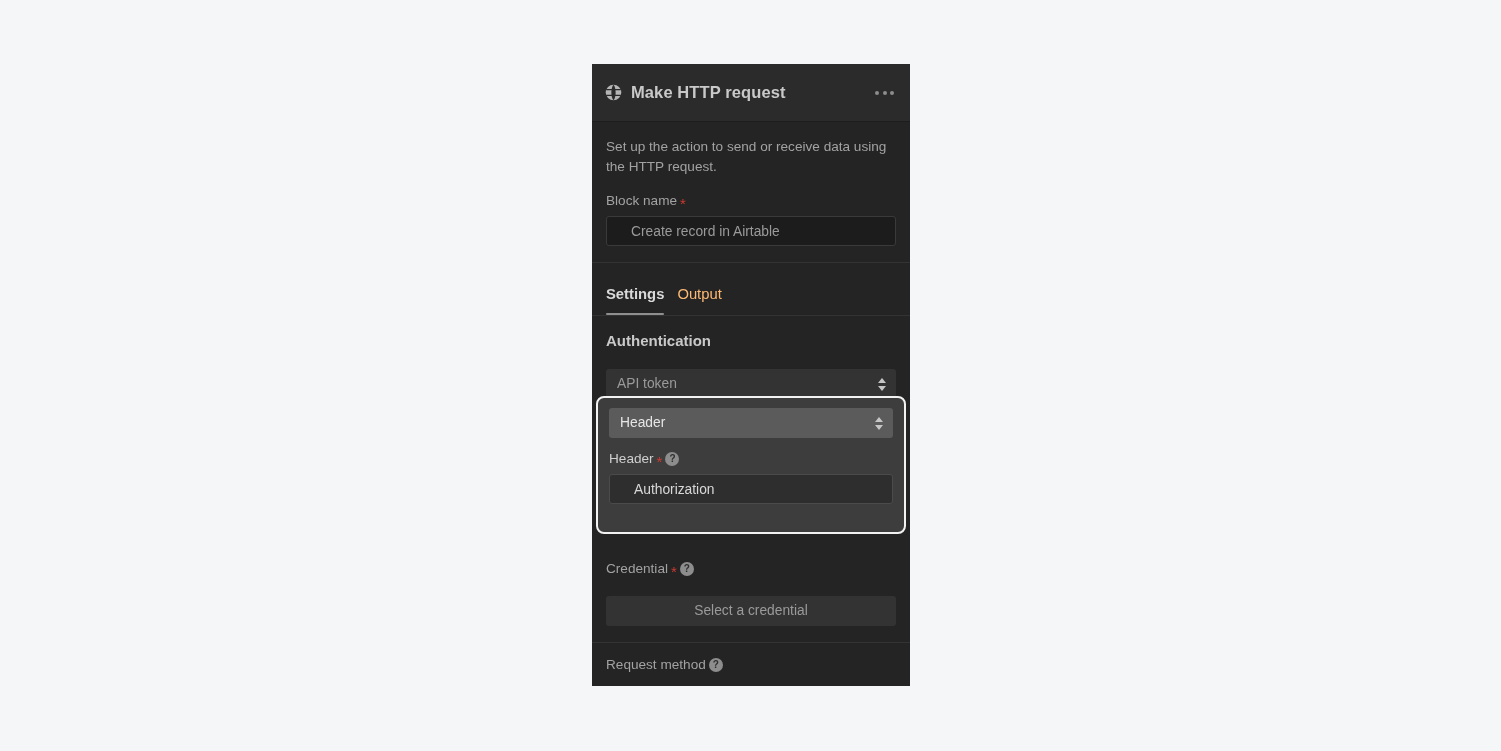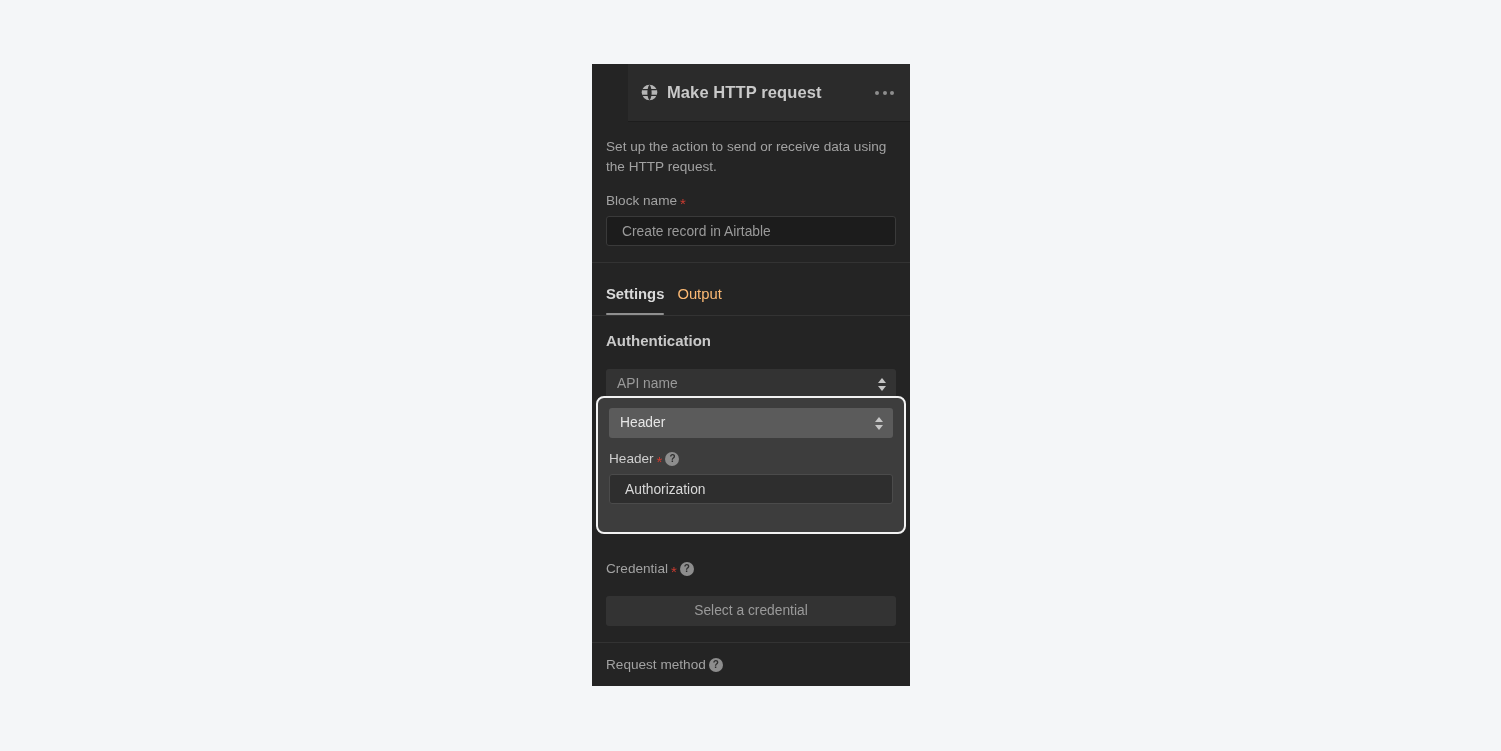--- a/index.html
+++ b/index.html
@@ -35,21 +35,20 @@
   
   .panel-header {
     position: relative;
     height: 58px;
     display: flex;
     align-items: center;
     padding: 0 14px 0 13px;
     background: #2b2b2b;
     box-sizing: border-box;
     border-bottom: 1px solid #1d1d1d;
-    margin-left: 36px;
   }
   .globe-icon {
     width: 17px;
     height: 17px;
     flex: 0 0 auto;
     margin-right: 9px;
     display: block;
   }
   .panel-title {
     font-size: 16.5px;
@@ -126,21 +125,21 @@
 
   
   .text-input {
     height: 30px;
     background: #1c1c1c;
     border: 1px solid #3a3a3a;
     border-radius: 3px;
     color: #9a9a9a;
     font-size: 13.8px;
     line-height: 30px;
-    padding: 0 15px;
+    padding: 0 24px;
     box-sizing: border-box;
     width: 100%;
     white-space: nowrap;
     overflow: hidden;
     cursor: text;
   }
   .text-input.filled { color: #d8d8d8; }
 
   .select {
     position: relative;
@@ -306,21 +305,21 @@
       <div class="tab">Output</div>
     </div>
 
     <div class="divider"></div>
 
     <div class="section">
 
       <div class="section-heading">Authentication</div>
 
       <div class="select">
-        <span>API name</span>
+        <span>API token</span>
         <span class="updown">
           <span class="up"></span>
             <span class="dn"></span>
         </span>
       </div>
 
       <div class="spacer-highlight"></div>
 
       <div class="field-label">
         <span>Credential</span>

